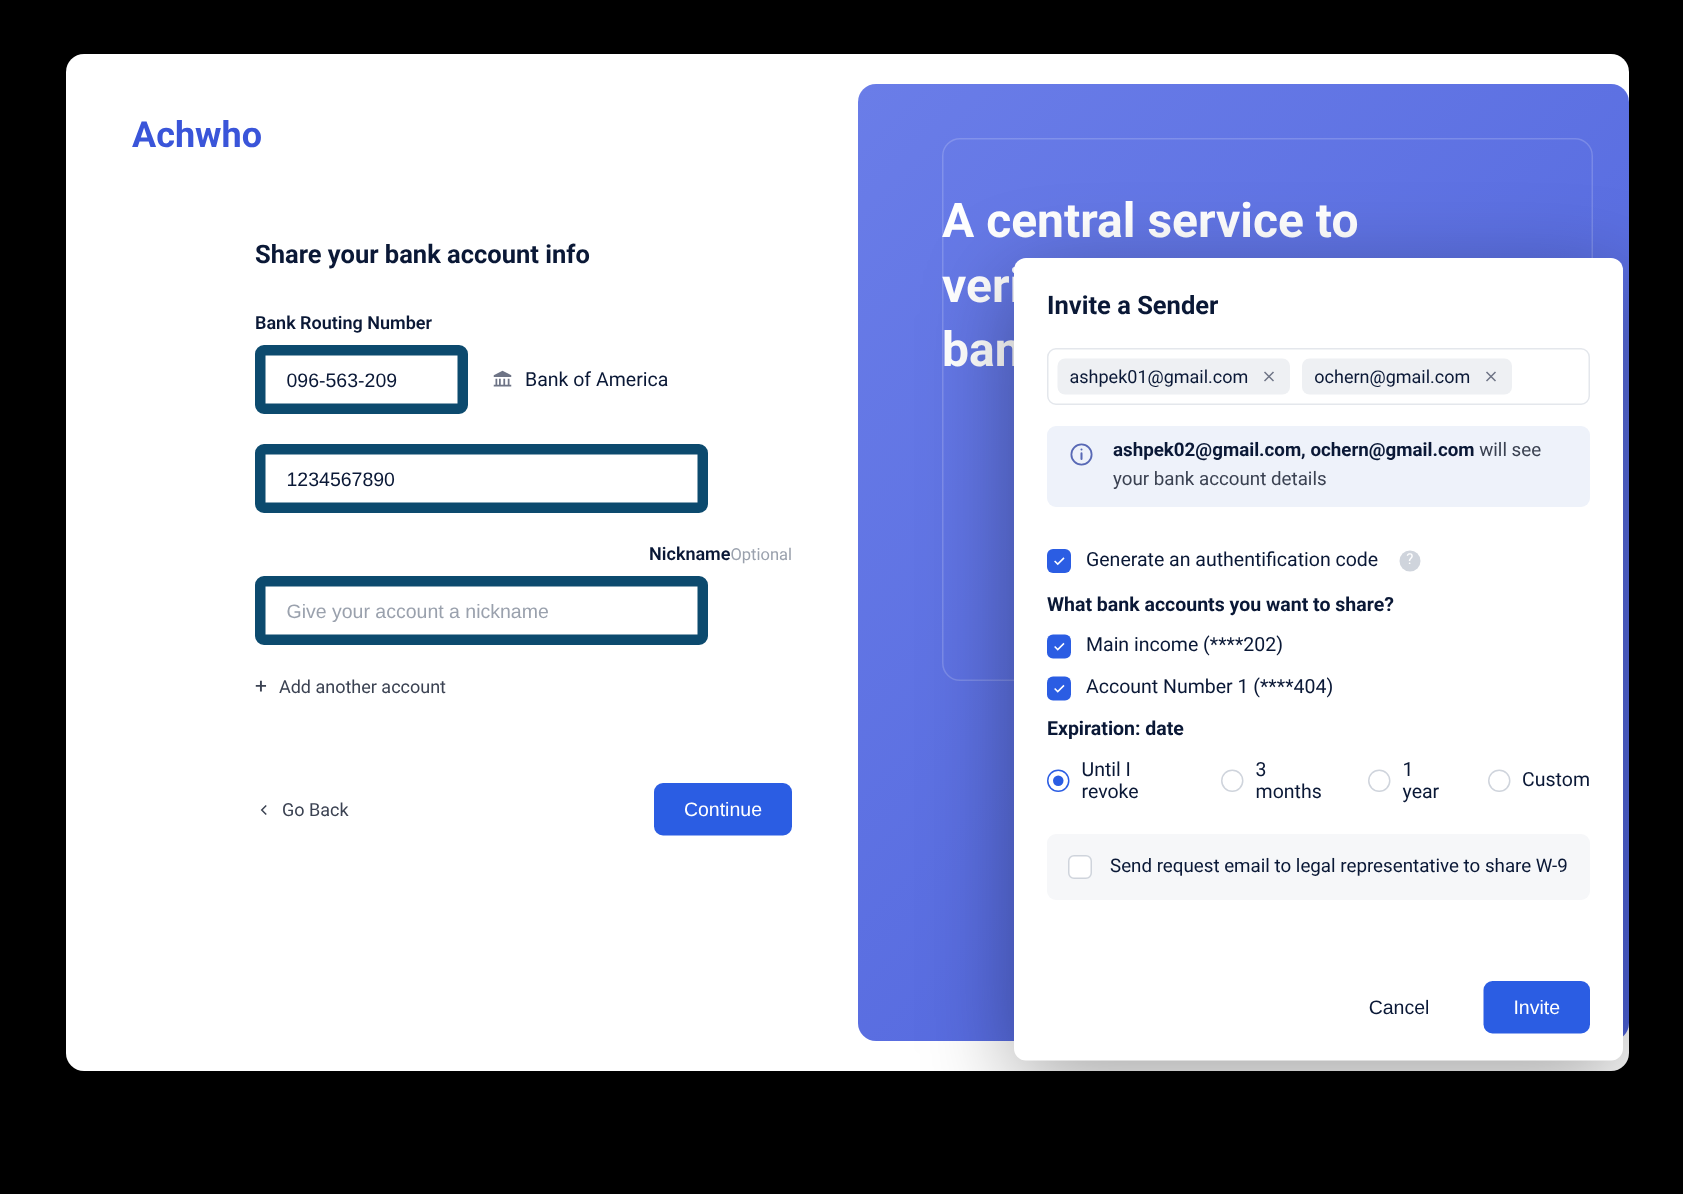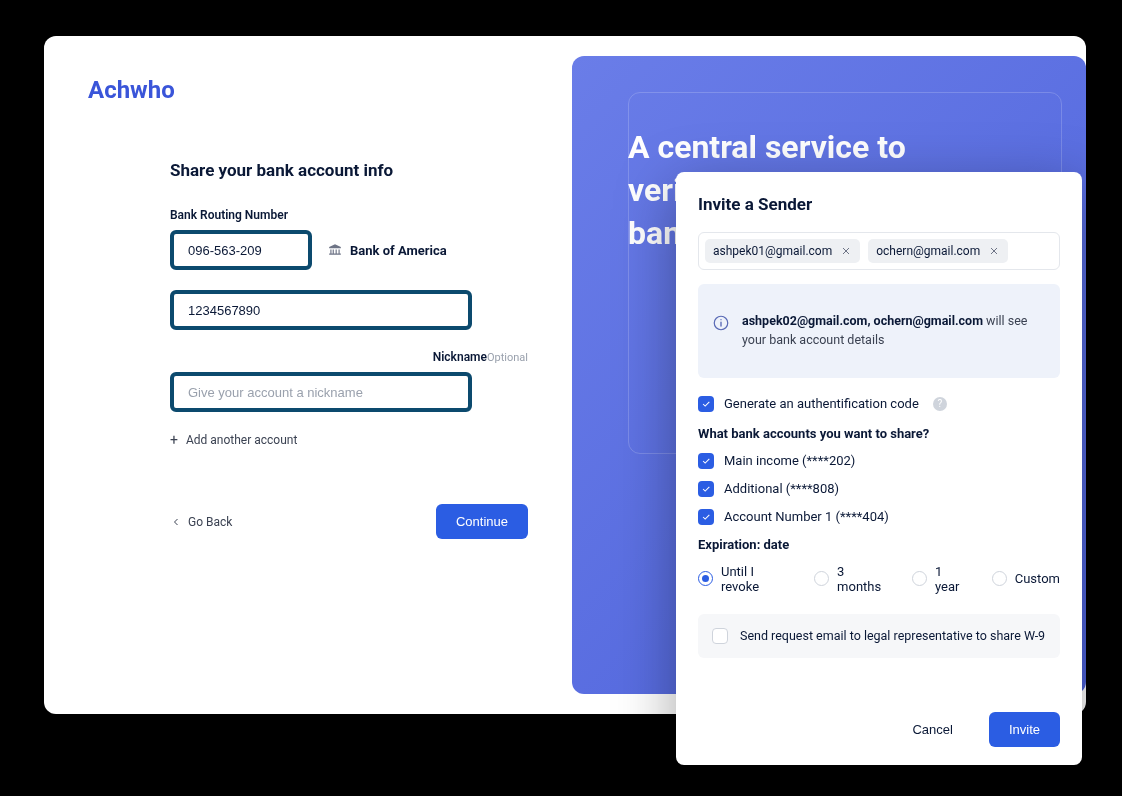--- a/index.html
+++ b/index.html
@@ -58,37 +58,37 @@
   font-size: 11px;
   color: #9aa1ad;
 }
 .input-line {
   display: flex;
   align-items: center;
   gap: 16px;
 }
 .input {
   height: 40px;
-  border: 4px solid #0c4a6e;
+  border: 7px solid #0c4a6e;
   border-radius: 6px;
-  padding: 4px 14px;
+  padding: 16px 14px;
   font-size: 13px;
   color: #0a1836;
   background: #fff;
 }
 .input::placeholder { color: #9aa1ad; }
 .input.routing { width: 142px; }
 .input.account { width: 302px; }
 .input.nickname { width: 302px; }
 .bank-info {
   display: flex;
   gap: 8px;
   font-size: 13px;
   color: #0a1836;
-  font-weight: 700;
+  font-weight: 400;
 }
 .bank-icon {
   width: 14px; height: 14px;
   display: inline-flex;
   align-items: center;
   justify-content: center;
 }
 .bank-icon svg { width: 14px; height: 14px; fill: #6e7486; }
 .add-link {
   display: flex;
@@ -194,24 +194,24 @@
 }
 .chip-x {
   display: inline-flex;
   width: 12px; height: 12px;
   cursor: pointer;
 }
 .chip-x svg { stroke: #6e7486; }
 .info-box {
   background: #eef2fa;
   border-radius: 6px;
-  padding: 28px 14px;
+  padding: 8px 14px;
   display: flex;
   gap: 12px;
-  margin-bottom: 18px;
+  margin-bottom: 28px;
 }
 .info-icon {
   flex: 0 0 18px;
   height: 18px;
   display: flex; align-items: center; justify-content: center;
   margin-top: 2px;
 }
 .info-icon svg { width: 18px; height: 18px; }
 .info-text {
   font-size: 12.5px;
@@ -428,28 +428,20 @@
           </svg>
         </span>
       <span>Main income (****202)</span>
     </div>
     <div class="check-row item">
       <span class="checkbox">
           <svg viewBox="0 0 24 24">
             <path d="M5 12l5 5L20 7"></path>
           </svg>
         </span>
-      <span>Additional (****808)</span>
-    </div>
-    <div class="check-row item">
-      <span class="checkbox">
-          <svg viewBox="0 0 24 24">
-            <path d="M5 12l5 5L20 7"></path>
-          </svg>
-        </span>
       <span>Account Number 1 (****404)</span>
     </div>
   </div>
 
   <div class="section-label">Expiration: date</div>
   <div class="radio-row">
     <div class="radio-item">
       <span class="radio checked"></span>
       <span>Until I revoke</span>
     </div>

